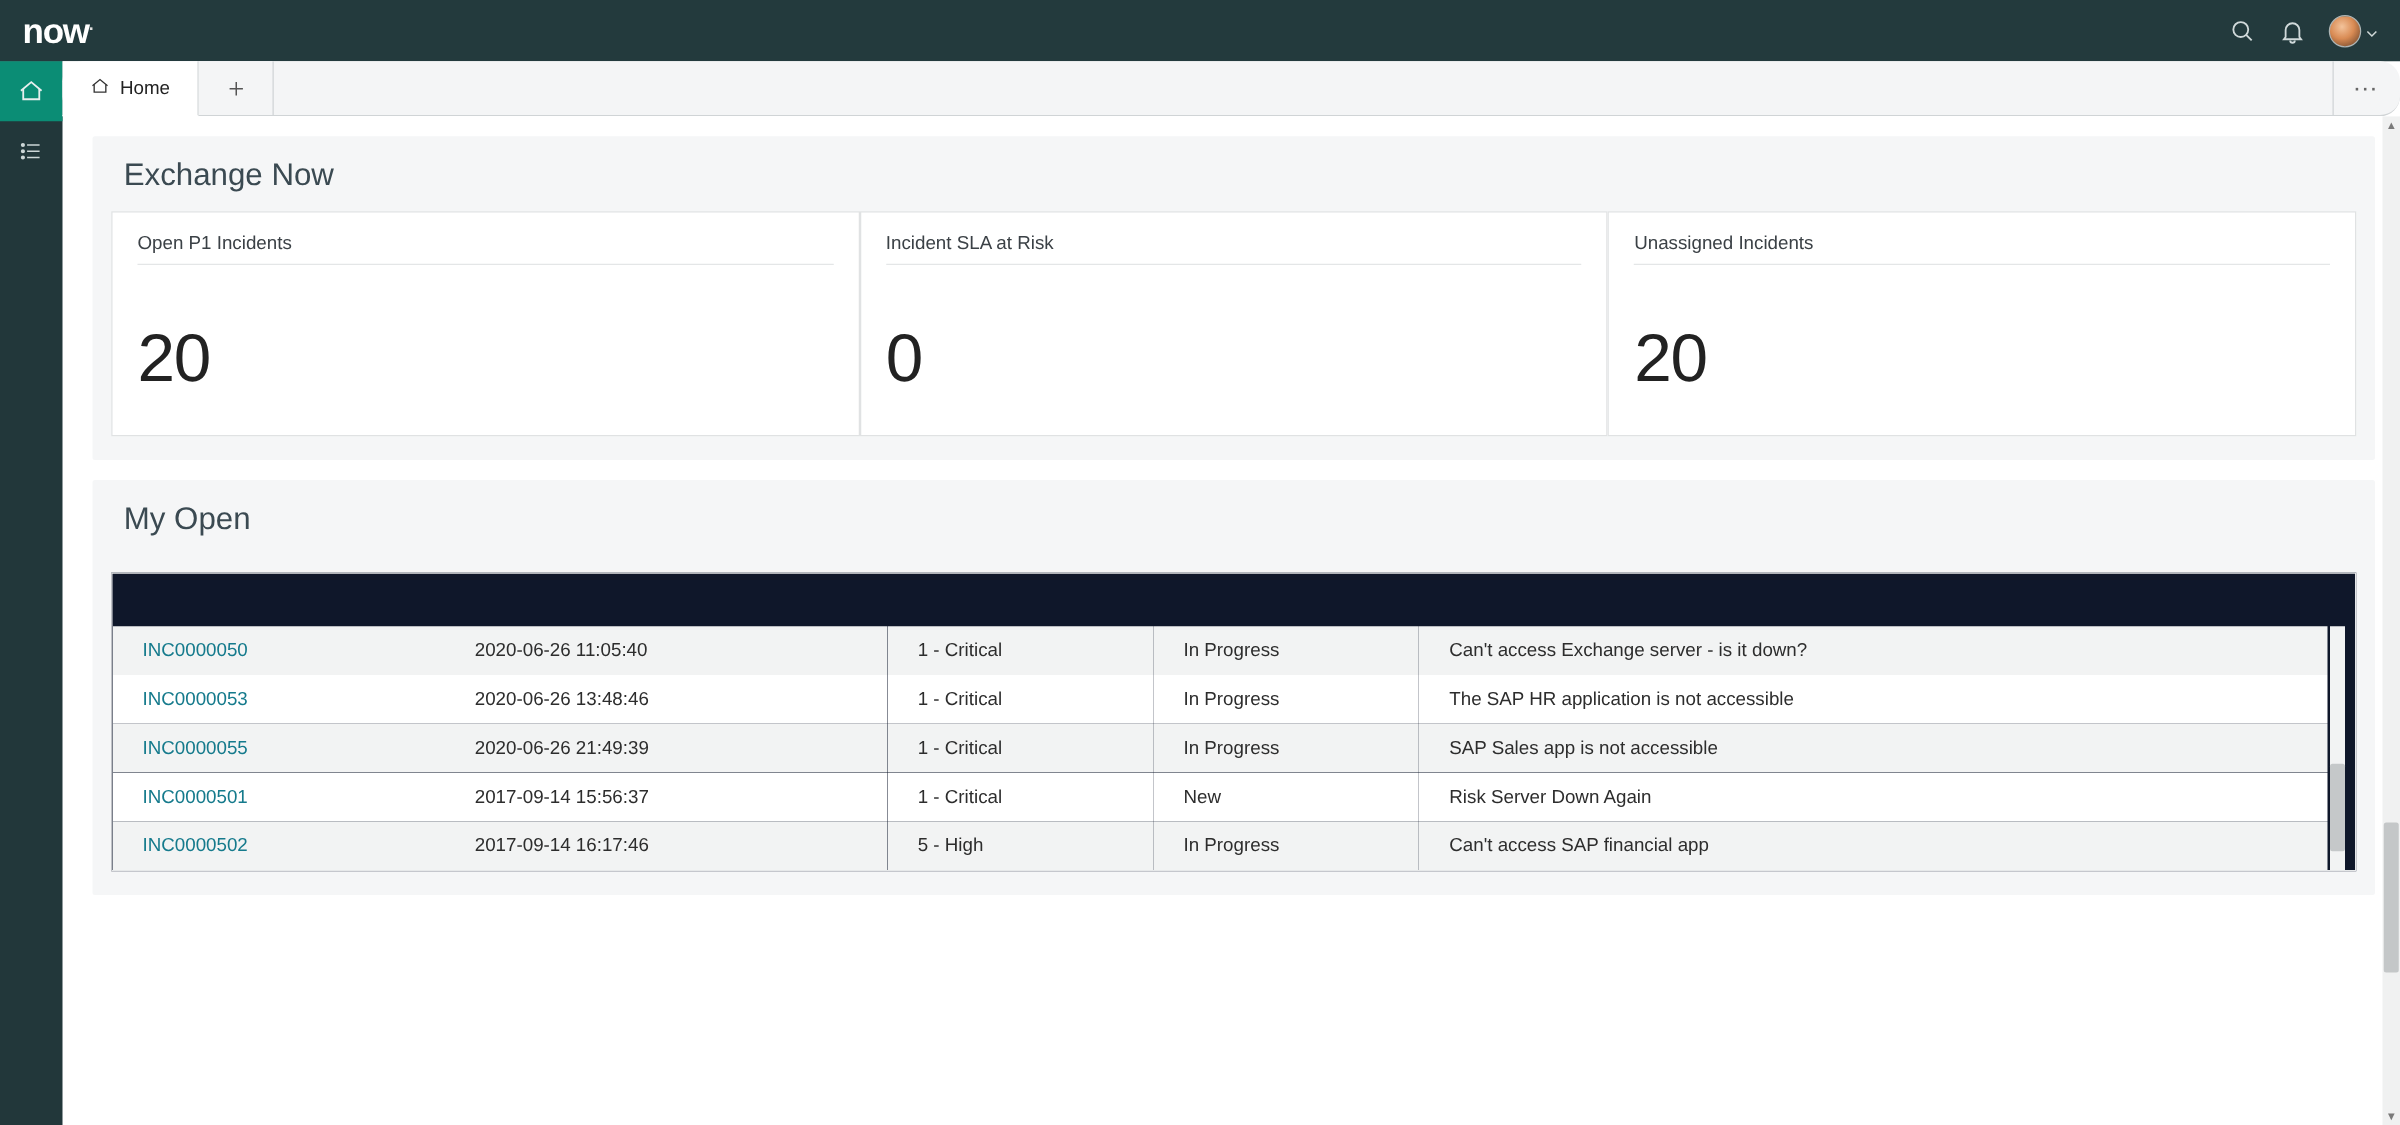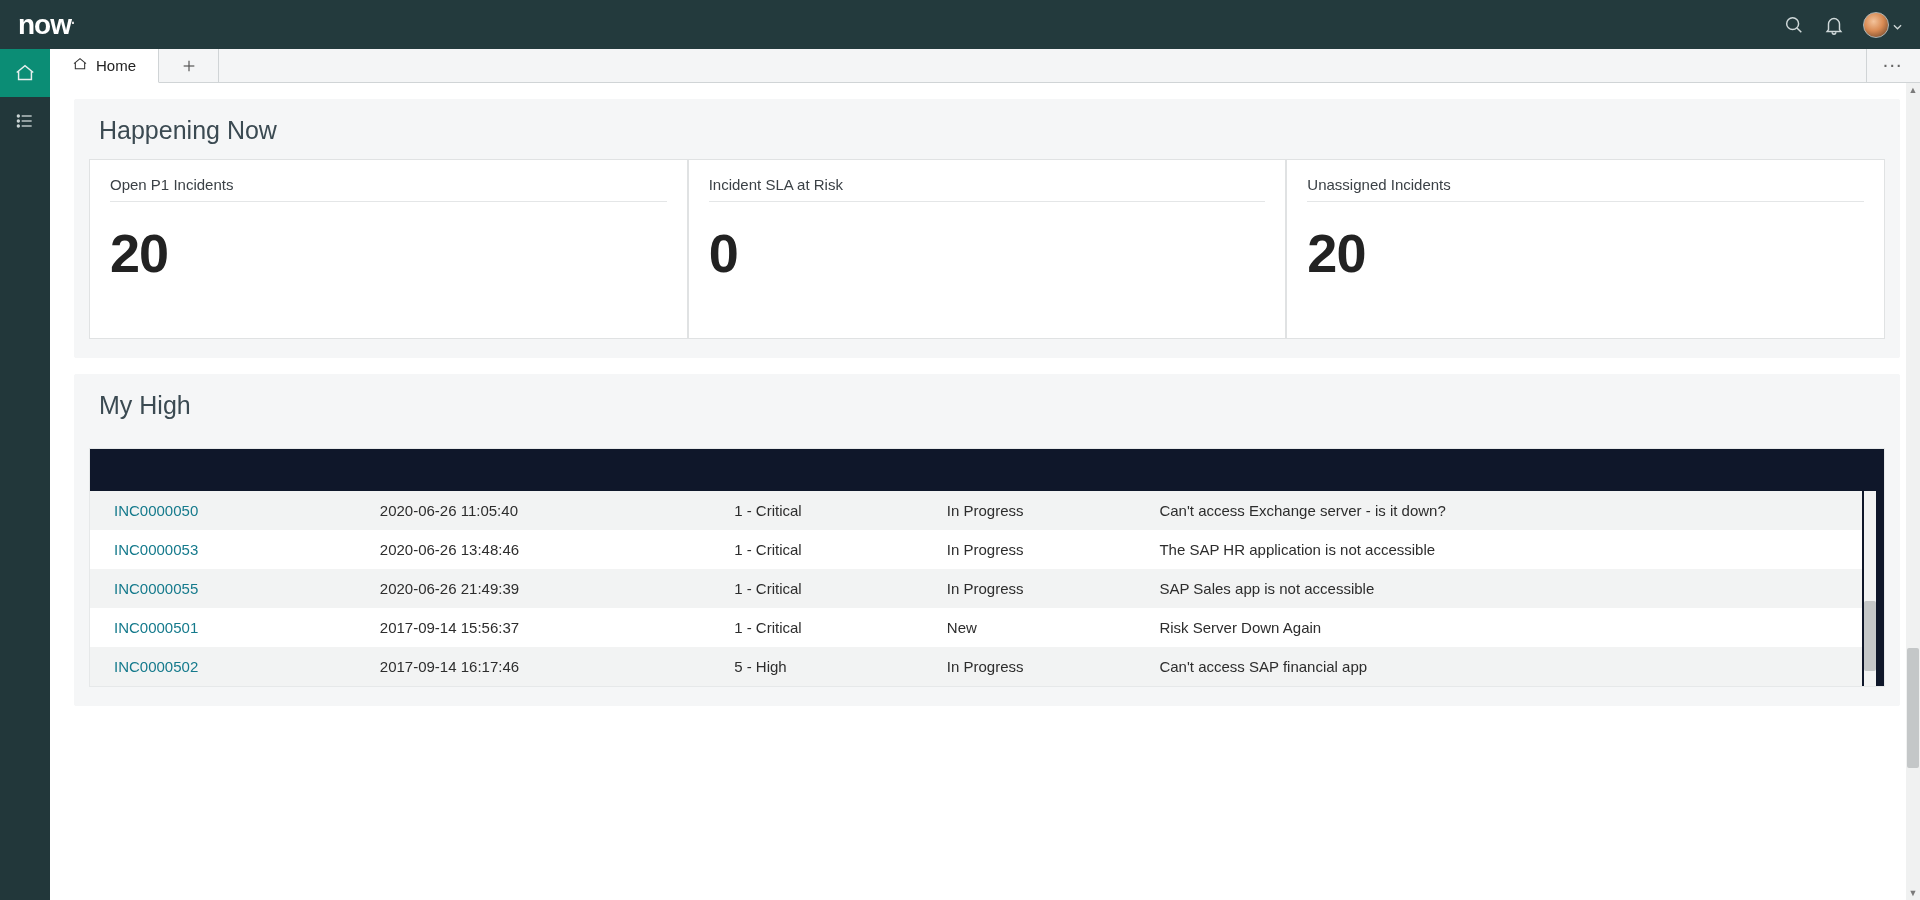--- a/index.html
+++ b/index.html
@@ -18,38 +18,38 @@
   
   .body-wrap{flex:1;display:flex;min-height:0;}
   .left-rail{width:50px;background:#22373a;display:flex;flex-direction:column;align-items:center;}
   .rail-btn{width:100%;height:48px;display:flex;align-items:center;justify-content:center;cursor:pointer;}
   .rail-btn.active{background:#0b8d75;}
   .rail-btn svg{stroke:#e7efee;fill:none;stroke-width:1.6;}
   .rail-btn.inactive svg{stroke:#cdd7d7;}
   
   .main{flex:1;display:flex;flex-direction:column;min-width:0;}
   
-  .tabstrip{height:34px;background:#f4f5f6;border-bottom:1px solid #d0d4d6;display:flex;align-items:stretch;position:relative;}
+  .tabstrip{height:44px;background:#f4f5f6;border-bottom:1px solid #d0d4d6;display:flex;align-items:stretch;position:relative;border-radius:16px;}
   .tab{display:flex;align-items:center;gap:8px;padding:0 22px;border-right:1px solid #d0d4d6;cursor:pointer;background:#fff;border-bottom:1px solid #fff;margin-bottom:-1px;}
   .tab svg{stroke:#333;fill:none;stroke-width:1.6;}
   .tab-label{font-size:15px;color:#222;}
   .newtab{display:flex;align-items:center;justify-content:center;width:60px;border-right:1px solid #d0d4d6;cursor:pointer;color:#555;font-size:22px;background:#f4f5f6;}
   .strip-spacer{flex:1;}
   .overflow{width:54px;display:flex;align-items:center;justify-content:center;border-left:1px solid #d0d4d6;cursor:pointer;color:#666;letter-spacing:2px;font-weight:bold;}
   
   .content{flex:1;overflow-y:auto;padding:0 10px 20px 14px;position:relative;}
   .scrolltrack{position:absolute;right:0;top:0;bottom:0;width:14px;background:#f0f1f1;display:flex;flex-direction:column;align-items:center;}
   .scroll-arrow{font-size:9px;color:#7a7a7a;padding:2px 0;}
   .scrolltrack .thumb{position:absolute;right:1px;width:12px;top:565px;height:120px;background:#c4c7c8;border-radius:2px;}
   .section{background:#f5f6f7;border:1px solid #f5f6f7;border-radius:2px;margin:16px 10px 0 10px;padding-bottom:18px;}
   .section-title{font-size:25px;color:#3b4a52;font-weight:400;padding:16px 24px 14px 24px;}
   .cards{display:flex;padding:0 14px;}
   .card{flex:1;background:#fff;border:1px solid #e0e2e3;padding:16px 20px 22px 20px;min-height:180px;}
   .card-title{font-size:15px;color:#3b4146;padding-bottom:8px;border-bottom:1px solid #e4e6e7;}
-  .card-value{font-size:54px;font-weight:700;color:#222;margin-top:20px;letter-spacing:-1px;}
+  .card-value{font-size:54px;font-weight:400;color:#222;margin-top:44px;letter-spacing:-1px;}
   
   .work-panel{background:#0f172a;border:1px solid #e6e8e9;margin:14px 14px 0 14px;padding:22px 0 0 0;position:relative;}
   .work-inner{position:relative;margin:20px 8px 0 0;}
   .work-inner .mini-track{position:absolute;right:0;top:0;bottom:0;width:12px;background:#f2f3f3;}
   .work-inner .mini-thumb{position:absolute;right:0;top:110px;width:12px;height:70px;background:#c5c8c9;border-radius:2px;}
   table.work{width:calc(100% - 14px);border-collapse:collapse;table-layout:fixed;}
   table.work td{padding:11px 10px 11px 24px;font-size:15px;color:#2d2d2d;white-space:nowrap;overflow:hidden;text-overflow:ellipsis;}
   table.work tr:nth-child(odd){background:#f2f3f3;}
   table.work tr:nth-child(even){background:#ffffff;}
   .inc-link{color:#157a8c;cursor:pointer;}
@@ -126,39 +126,39 @@
             <line x1="4" y1="12" x2="20" y2="12" stroke="#555" stroke-width="1.8"></line>
           </svg>
       </div>
       <div class="strip-spacer"></div>
       <div class="overflow">···</div>
     </div>
 
     <div class="content">
 
       <div class="section">
-        <div class="section-title">Happening Now</div>
+        <div class="section-title">Exchange Now</div>
         <div class="cards">
           <div class="card">
             <div class="card-title">Open P1 Incidents</div>
             <div class="card-value">20</div>
           </div>
           <div class="card">
             <div class="card-title">Incident SLA at Risk</div>
             <div class="card-value">0</div>
           </div>
           <div class="card">
             <div class="card-title">Unassigned Incidents</div>
             <div class="card-value">20</div>
           </div>
         </div>
       </div>
 
       <div class="section">
-        <div class="section-title">My High</div>
+        <div class="section-title">My Open</div>
         <div class="work-panel">
           <div class="work-inner">
             <table class="work">
               <colgroup>
                   <col class="c1">
                   <col class="c2">
                   <col class="c3">
                   <col class="c4">
                   <col class="c5">
                 </colgroup>

